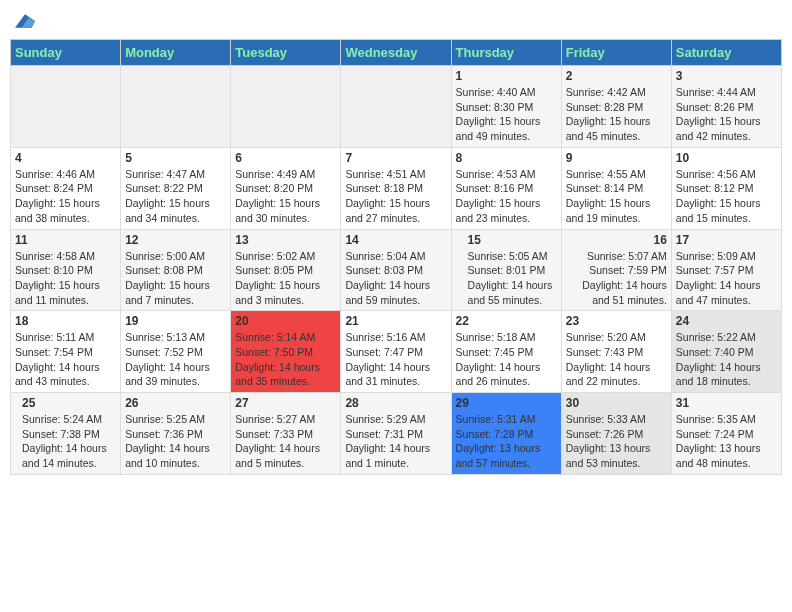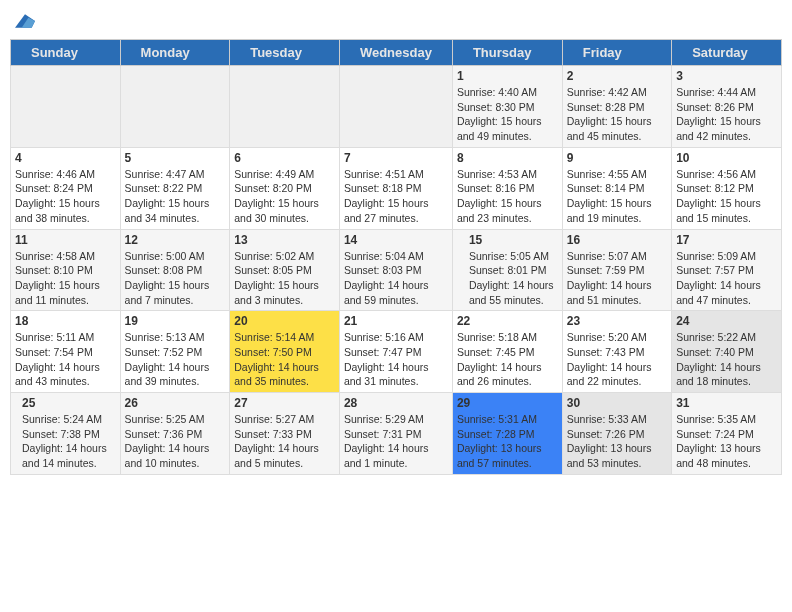--- a/index.html
+++ b/index.html
@@ -49,24 +49,24 @@
     .location {
       font-size: 16px;
       color: #333;
     }
     .calendar {
       width: 100%;
       border-collapse: collapse;
     }
     .calendar th {
       background-color: #2a6db5;
-      color: #e5e5e5;
+      color: #86efac;
       font-size: 13px;
       font-weight: bold;
-      padding: 5px 20px;
+      padding: 5px 4px;
       text-align: left;
       border: 1px solid #ccc;
     }
     .calendar td {
       vertical-align: top;
       border: 1px solid #ddd;
       padding: 3px 4px;
       font-size: 10.5px;
       color: #333;
       width: calc(100% / 7);
@@ -240,21 +240,21 @@
 Daylight: 14 hours
 and 59 minutes.</div>
         </td>
         <td style="background-color: rgb(245, 245, 245); padding-left: 16px;">
           <span class="day-num">15</span>
           <div class="day-info" style="white-space: pre-line;">Sunrise: 5:05 AM
 Sunset: 8:01 PM
 Daylight: 14 hours
 and 55 minutes.</div>
         </td>
-        <td style="background-color: rgb(245, 245, 245);">
+        <td style="background-color: rgb(245, 245, 245); text-align: right;">
           <span class="day-num">16</span>
           <div class="day-info" style="white-space: pre-line;">Sunrise: 5:07 AM
 Sunset: 7:59 PM
 Daylight: 14 hours
 and 51 minutes.</div>
         </td>
         <td style="background-color: rgb(245, 245, 245);">
           <span class="day-num">17</span>
           <div class="day-info" style="white-space: pre-line;">Sunrise: 5:09 AM
 Sunset: 7:57 PM
@@ -270,21 +270,21 @@
 Daylight: 14 hours
 and 43 minutes.</div>
         </td>
         <td style="background-color: rgb(255, 255, 255);">
           <span class="day-num">19</span>
           <div class="day-info" style="white-space: pre-line;">Sunrise: 5:13 AM
 Sunset: 7:52 PM
 Daylight: 14 hours
 and 39 minutes.</div>
         </td>
-        <td style="background-color: #fde047;">
+        <td style="background-color: #ef4444;">
           <span class="day-num">20</span>
           <div class="day-info" style="white-space: pre-line;">Sunrise: 5:14 AM
 Sunset: 7:50 PM
 Daylight: 14 hours
 and 35 minutes.</div>
         </td>
         <td style="background-color: rgb(255, 255, 255);">
           <span class="day-num">21</span>
           <div class="day-info" style="white-space: pre-line;">Sunrise: 5:16 AM
 Sunset: 7:47 PM

